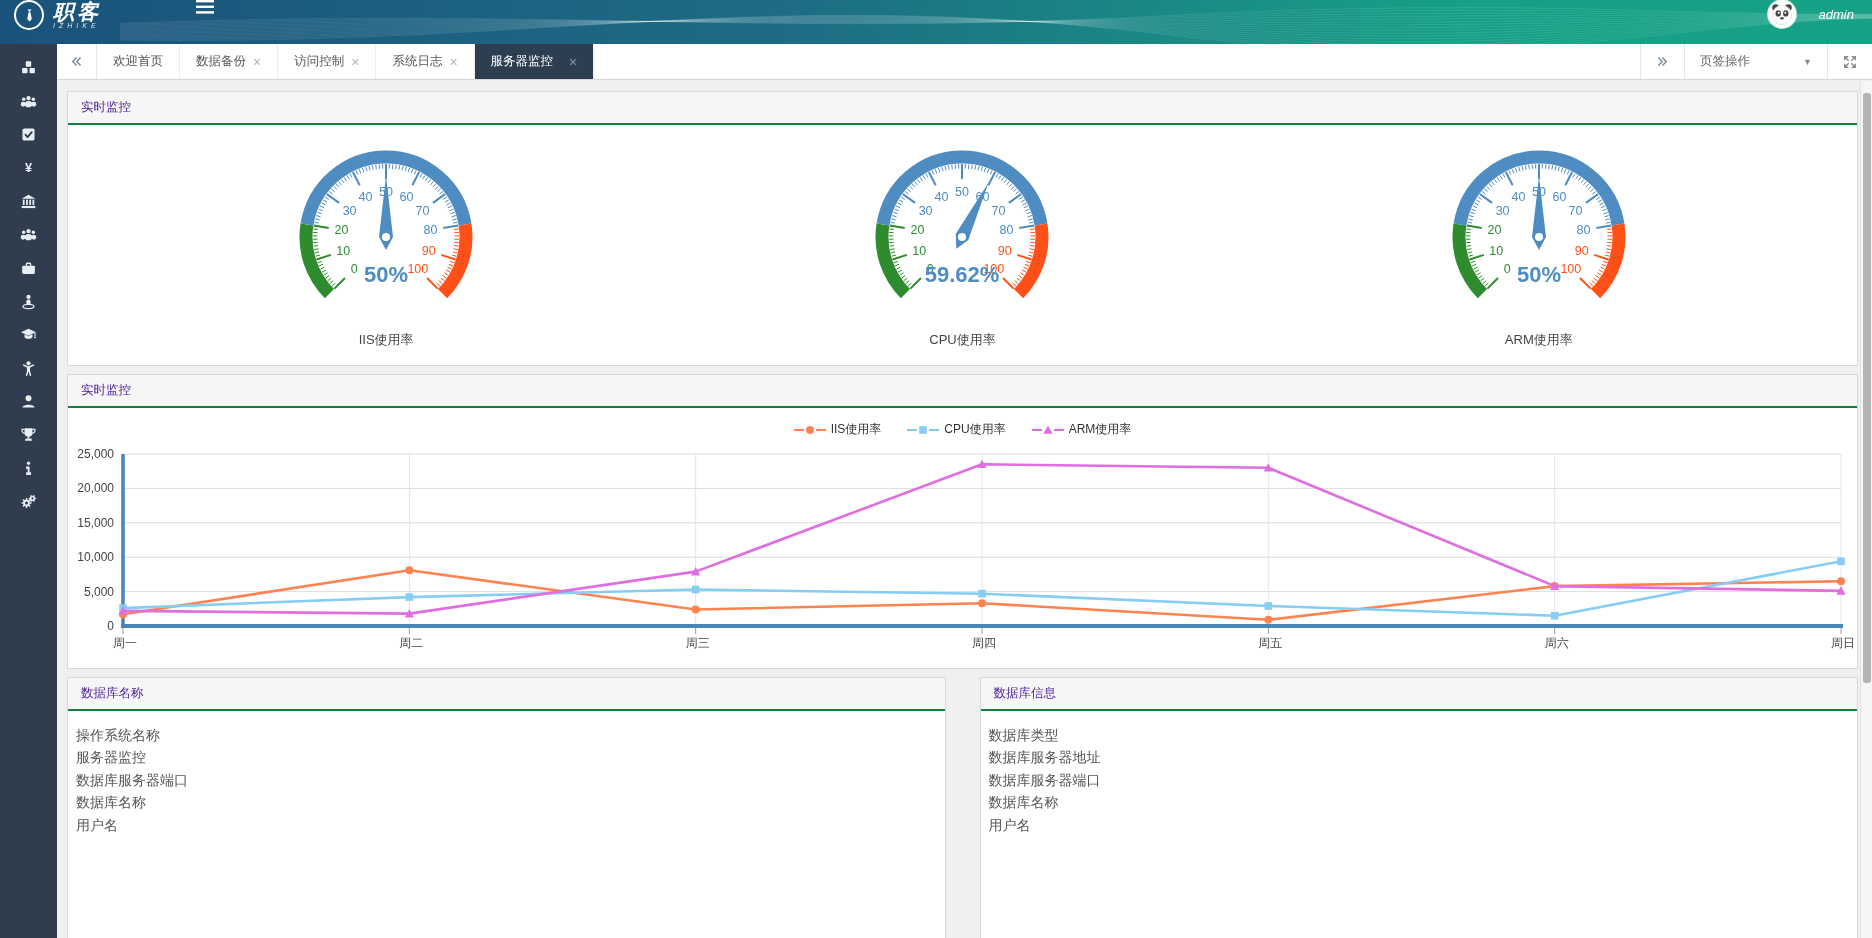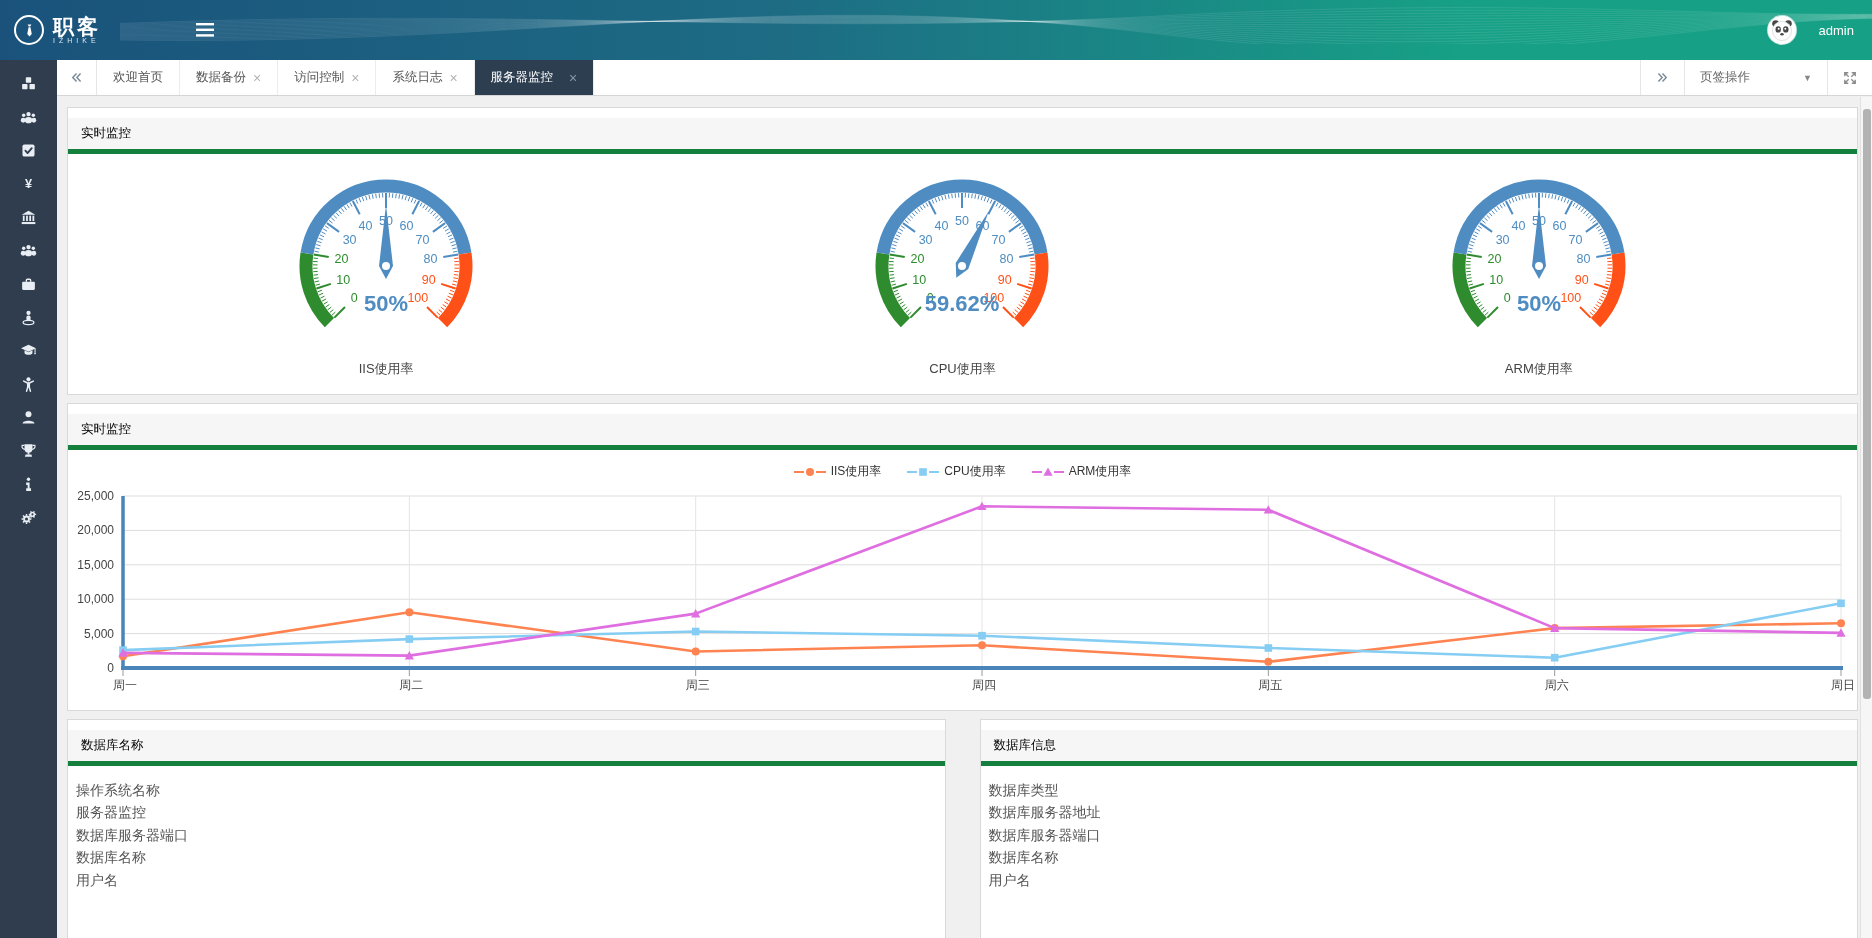--- a/index.html
+++ b/index.html
@@ -1,22 +1,22 @@
 <!DOCTYPE html>
 <html><head>
 <meta charset="utf-8">
 <style>
   * { margin:0; padding:0; box-sizing:border-box; }
   html,body { width:1872px; height:938px; overflow:hidden; background:#e8e8e8;
               font-family:"Liberation Sans","DejaVu Sans",sans-serif; }
 
   
-  .navbar { position:relative; height:60px; display:flex; align-items:center;
+  .navbar { position:relative; height:44px; display:flex; align-items:flex-start;
             background:linear-gradient(90deg,#1a527b 0%,#1d6c84 42%,#17a086 78%,#16a085 100%);
-            color:#fff; overflow:hidden; }
+            color:#fff; overflow:hidden;font-style:italic; }
   .wave { position:absolute; left:0; top:0; width:100%; height:44px; pointer-events:none; }
   .logo { display:flex; align-items:center; gap:9px; padding-left:14px; width:196px; z-index:2; cursor:pointer;}
   .logo-circle { width:30px; height:30px; border:2px solid #fff; border-radius:50%;
                  display:flex; align-items:center; justify-content:center; flex:0 0 auto;}
   .logo-title { font-size:21px; font-weight:bold; letter-spacing:3px; line-height:21px; }
   .logo-sub   { font-size:7px; letter-spacing:4px; opacity:.85; }
   .hamburger  { z-index:2; cursor:pointer; display:flex; align-items:center; }
   .nav-user { margin-left:auto; display:flex; align-items:center; gap:23px; padding-right:18px; z-index:2; cursor:pointer;}
   .avatar { width:28px; height:28px; border-radius:50%; background:#fff; overflow:hidden;
             box-shadow:0 0 0 1px rgba(255,255,255,.7); }
@@ -45,22 +45,22 @@
 
   
   .content { position:absolute; top:37px; bottom:0; left:0; right:12px;
              padding:10px 2px 0 10px; overflow:hidden; }
   .scrollbar { position:absolute; top:37px; right:0; bottom:0; width:12px;
                background:#f6f6f6; border-left:1px solid #e1e1e1; }
   .scroll-thumb { position:absolute; top:12px; left:1.5px; width:8px; height:590px;
                   background:#b3b3b3; border-radius:3px; cursor:pointer; }
 
   .panel { background:#fff; border:1px solid #d9d9d9; margin-bottom:8px; }
-  .panel-header { background:#f6f6f6; border-bottom:5px solid #15803d;
-                  padding:7px 13px; font-size:12.5px; color:#000000;margin-top:10px; }
+  .panel-header { background:#f6f6f6; border-bottom:2px solid #15803d;
+                  padding:7px 13px; font-size:12.5px; color:#4c1d95; }
 
   .gauges { display:flex; justify-content:space-around; padding:14px 30px 16px; }
   .gauge-block { text-align:center; }
   .gauge-caption { margin-top:20px; font-size:13px; color:#444; }
 
   .legend { display:flex; justify-content:center; align-items:center; gap:26px;
             padding:13px 0 2px; font-size:12px; color:#333; }
   .legend-item { display:flex; align-items:center; gap:5px; cursor:pointer; }
 
   .chart-wrap { padding:4px 0 8px; }

